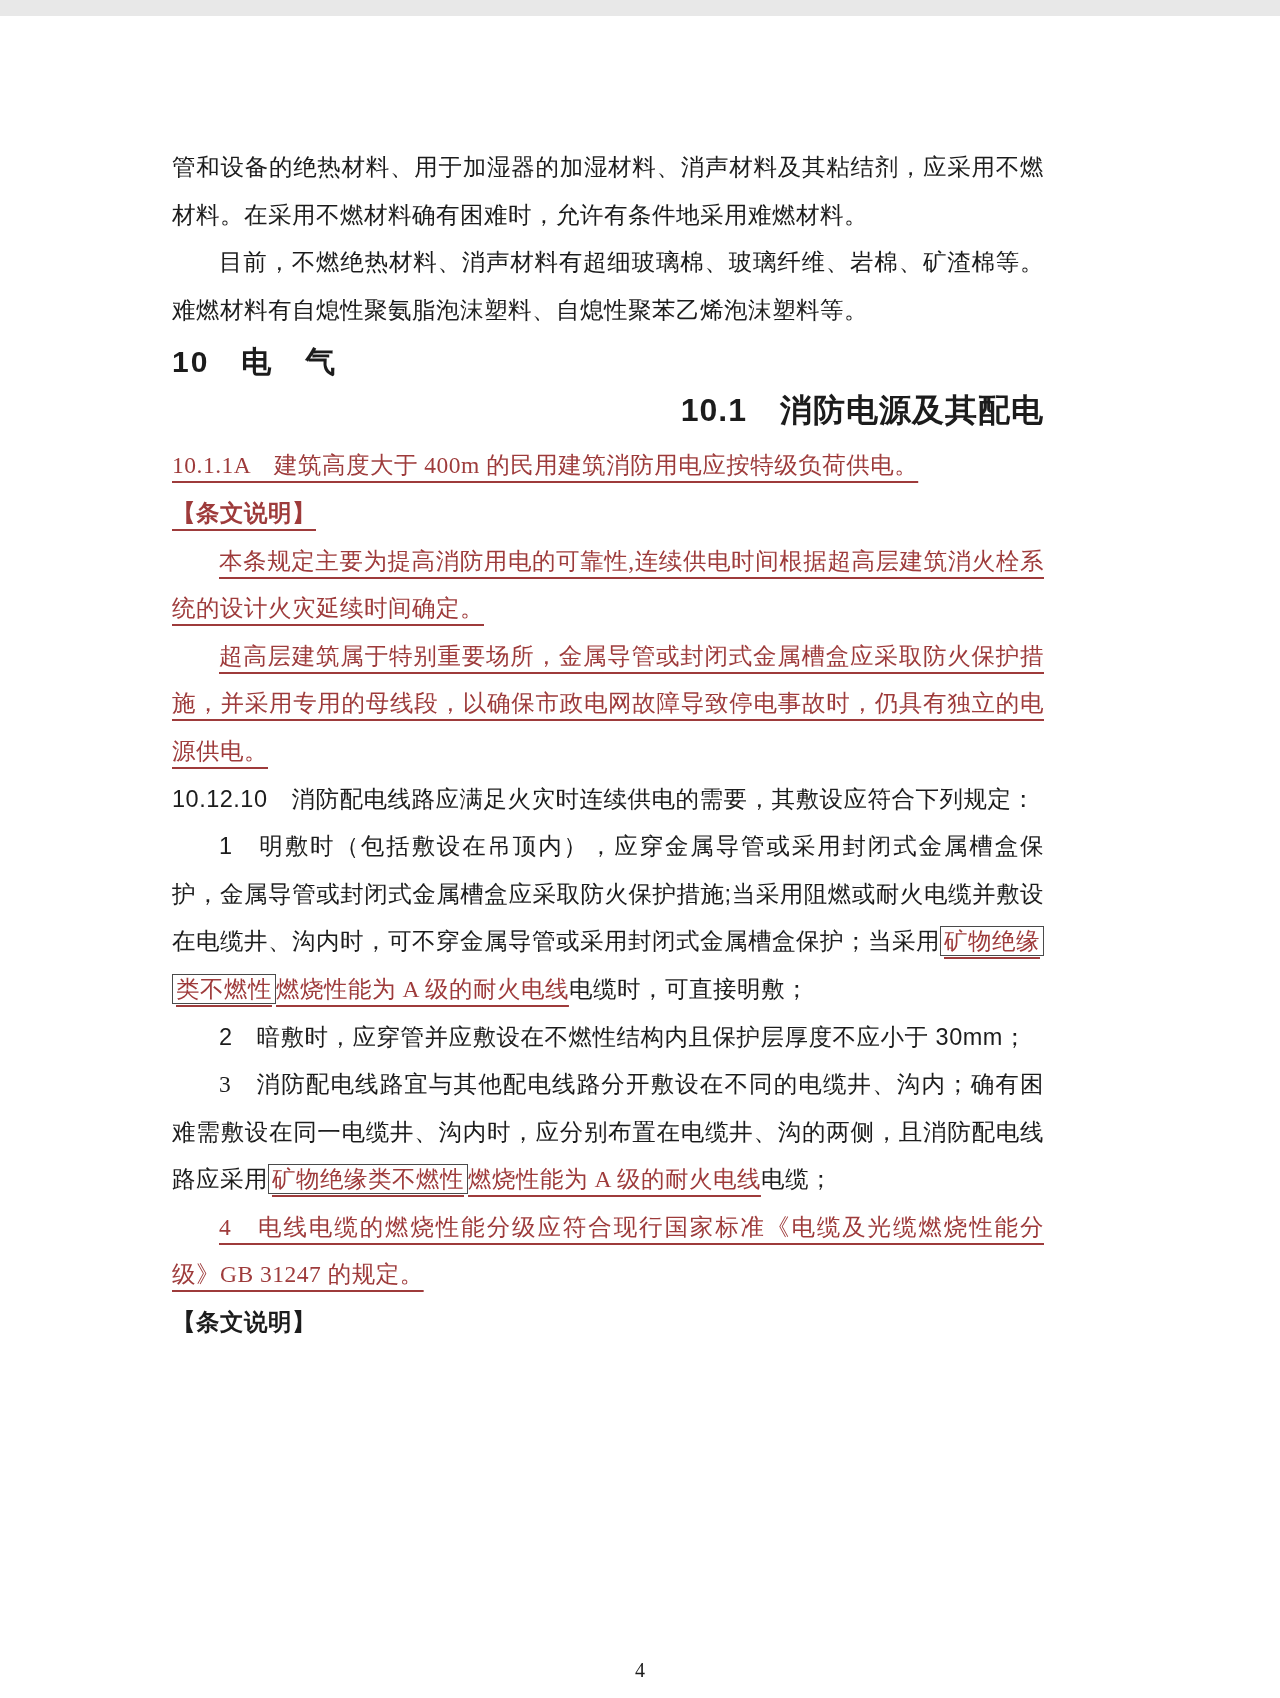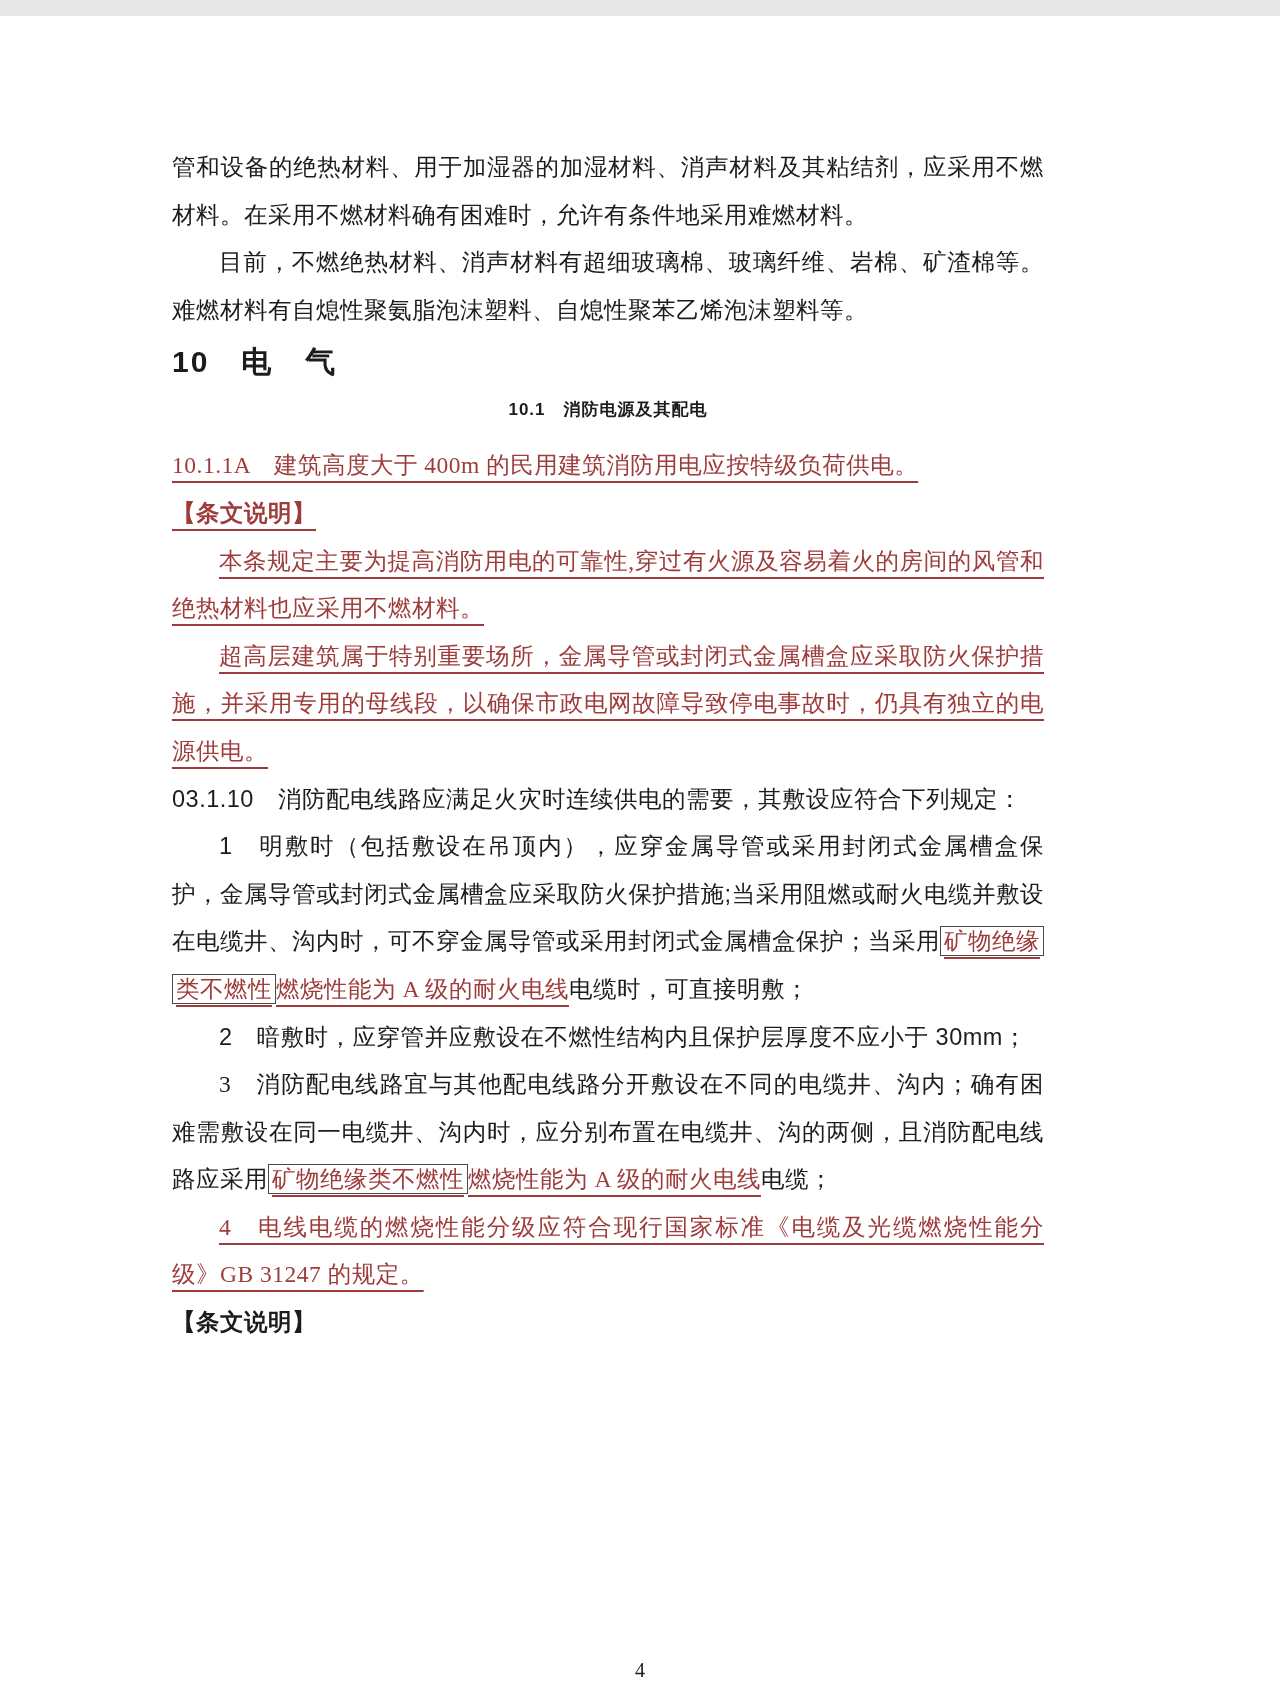--- a/index.html
+++ b/index.html
@@ -42,22 +42,22 @@
   }
   .bold{font-weight:bold;}
   h1.chapter{
     margin:4px 0 0 0;
     font-size:30px;line-height:48px;
     font-weight:bold;text-align:left;
     letter-spacing:2px;
   }
   h2.section{
     margin:0 0 8px 0;
-    font-size:17px;line-height:48px;
-    font-weight:bold;text-align:center;
+    font-size:32px;line-height:48px;
+    font-weight:bold;text-align:right;
     letter-spacing:1px;
   }
   .footer{
     position:absolute;
     left:0;bottom:32px;width:100%;
     text-align:center;
     font-size:20px;line-height:24px;
     font-family:"Liberation Serif","DejaVu Serif",serif;
     color:#1c1c1c;
   }
@@ -70,24 +70,24 @@
 
     <p class="songti">管和设备的绝热材料、用于加湿器的加湿材料、消声材料及其粘结剂，应采用不燃材料。在采用不燃材料确有困难时，允许有条件地采用难燃材料。</p>
     <p class="songti indent">目前，不燃绝热材料、消声材料有超细玻璃棉、玻璃纤维、岩棉、矿渣棉等。难燃材料有自熄性聚氨脂泡沫塑料、自熄性聚苯乙烯泡沫塑料等。</p>
 
     <h1 class="chapter heiti">10　电　气</h1>
     <h2 class="section heiti">10.1　消防电源及其配电</h2>
 
     <p class="songti red u">10.1.1A　建筑高度大于 400m 的民用建筑消防用电应按特级负荷供电。</p>
 
     <p class="heiti red u bold">【条文说明】</p>
-    <p class="songti red u indent">本条规定主要为提高消防用电的可靠性,穿过有火源及容易着火的房间的风管和绝热材料也应采用不燃材料。</p>
+    <p class="songti red u indent">本条规定主要为提高消防用电的可靠性,连续供电时间根据超高层建筑消火栓系统的设计火灾延续时间确定。</p>
     <p class="songti red u indent">超高层建筑属于特别重要场所，金属导管或封闭式金属槽盒应采取防火保护措施，并采用专用的母线段，以确保市政电网故障导致停电事故时，仍具有独立的电源供电。</p>
 
-    <p class="heiti">03.1.10　消防配电线路应满足火灾时连续供电的需要，其敷设应符合下列规定：</p>
+    <p class="heiti">10.12.10　消防配电线路应满足火灾时连续供电的需要，其敷设应符合下列规定：</p>
 
     <p class="heiti indent"><span>1　明敷时（包括敷设在吊顶内），应穿金属导管或采用封闭式金属槽盒保护，金属导管或封闭式金属槽盒应采取防火保护措施;当采用阻燃或耐火电缆并敷设在电缆井、沟内时，可不穿金属导管或采用封闭式金属槽盒保护；当采用</span><span class="red u boxed songti">矿物绝缘类不燃性</span><span class="red u songti">燃烧性能为 A 级的耐火电线</span><span>电缆时，可直接明敷；</span></p>
 
     <p class="heiti indent">2　暗敷时，应穿管并应敷设在不燃性结构内且保护层厚度不应小于 30mm；</p>
 
     <p class="songti indent"><span>3　消防配电线路宜与其他配电线路分开敷设在不同的电缆井、沟内；确有困难需敷设在同一电缆井、沟内时，应分别布置在电缆井、沟的两侧，且消防配电线路应采用</span><span class="red u boxed">矿物绝缘类不燃性</span><span class="red u">燃烧性能为 A 级的耐火电线</span><span>电缆；</span></p>
 
     <p class="songti red u indent">4　电线电缆的燃烧性能分级应符合现行国家标准《电缆及光缆燃烧性能分级》GB 31247 的规定。</p>
 
     <p class="heiti bold">【条文说明】</p>

